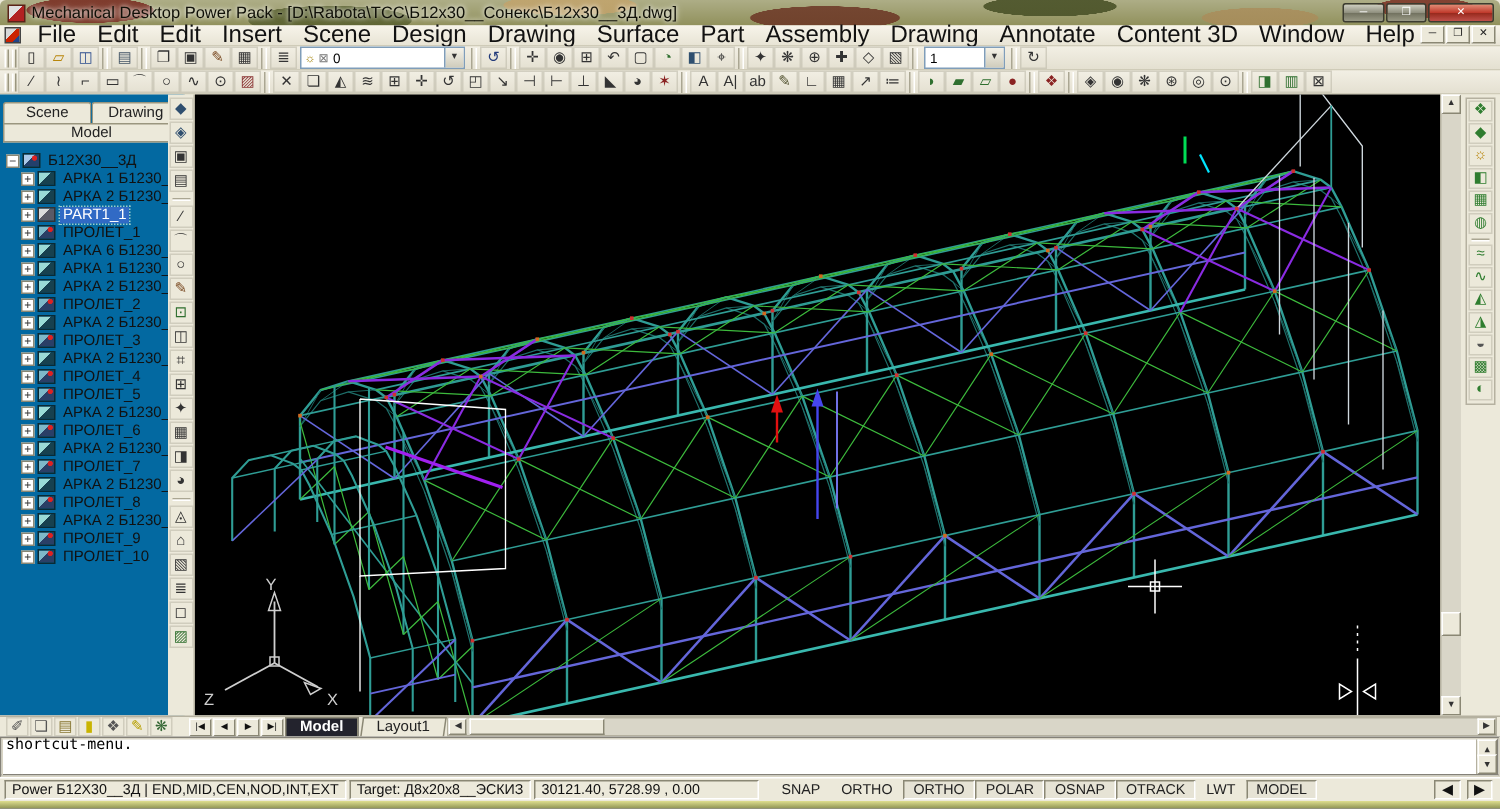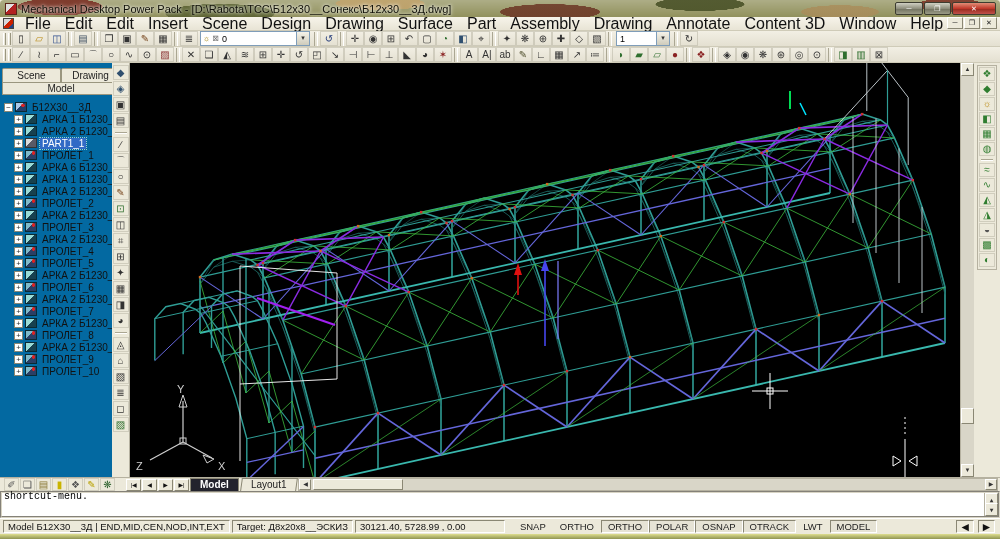--- a/index.html
+++ b/index.html
@@ -98,21 +98,21 @@
   #tab-layout{background:#ece9da;color:#222;transform:skewX(-8deg);margin-left:2px;}
   #tab-layout span{display:inline-block;transform:skewX(8deg);}
   #hscroll{flex:1;height:13px;position:relative;background:#d9d6c8;border:1px solid #b5b1a0;margin:0 2px;}
   #hthumb{position:absolute;left:14px;top:0;width:90px;height:11px;background:#ece9da;border:1px solid;border-color:#fff #8a8774 #8a8774 #fff;}
   .harrow{position:absolute;top:0;width:12px;height:11px;background:#ece9da;border:1px solid;border-color:#fff #8a8774 #8a8774 #fff;
     font-size:6px;line-height:9px;text-align:center;color:#333;}
 
   
   #cmd{position:absolute;left:0;top:491px;width:1000px;height:27px;background:#fff;border:2px groove #d8d4c4;
     font-family:"DejaVu Sans Mono",monospace;font-size:10px;color:#000;}
-  #cmd-lines{position:absolute;left:2px;top:0;right:7px;font-family:Liberation Mono, monospace;}
+  #cmd-lines{position:absolute;left:2px;top:0;right:7px;}
   .cline{height:8.4px;line-height:8.6px;white-space:nowrap;}
   #cmd-scroll{position:absolute;right:0;top:0;width:14px;height:23px;background:#d9d6c8;border-left:1px solid #b5b1a0;}
 
   
   #status{position:absolute;left:0;top:518px;width:1000px;height:16px;background:#ece9da;display:flex;align-items:center;padding:0 3px;border-top:1px solid #fff;}
   .sunk{border:1px solid;border-color:#8a8774 #fff #fff #8a8774;font-size:9.5px;padding:0 4px;height:13px;line-height:12px;
     color:#111;white-space:nowrap;margin-right:2px;}
   #coords{width:150px;text-align:left;}
   #toggles{display:flex;margin-left:6px;}
   .tog{font-size:9.5px;height:13px;line-height:12px;padding:0 6px;color:#222;border:1px solid transparent;}
@@ -1025,21 +1025,21 @@
     <div id="cmd-lines">
         <div class="cline">shortcut-menu.</div>
       </div>
     <div id="cmd-scroll">
       <div class="sarrow" style="top:0">▲</div>
       <div class="sarrow" style="bottom:0">▼</div>
     </div>
   </div>
 
   <div id="status">
-    <div class="sunk">Model Б12Х30__3Д | END,MID,CEN,NOD,INT,EXT</div>
+    <div class="sunk">Power Б12Х30__3Д | END,MID,CEN,NOD,INT,EXT</div>
     <div class="sunk">Target: Д8х20х8__ЭСКИЗ</div>
     <div class="sunk" id="coords">30121.40, 5728.99 , 0.00</div>
     <div id="toggles">
         <div class="tog">SNAP</div>
         <div class="tog">ORTHO</div>
         <div class="tog on">ORTHO</div>
         <div class="tog on">POLAR</div>
         <div class="tog on">OSNAP</div>
         <div class="tog on">OTRACK</div>
         <div class="tog">LWT</div>

